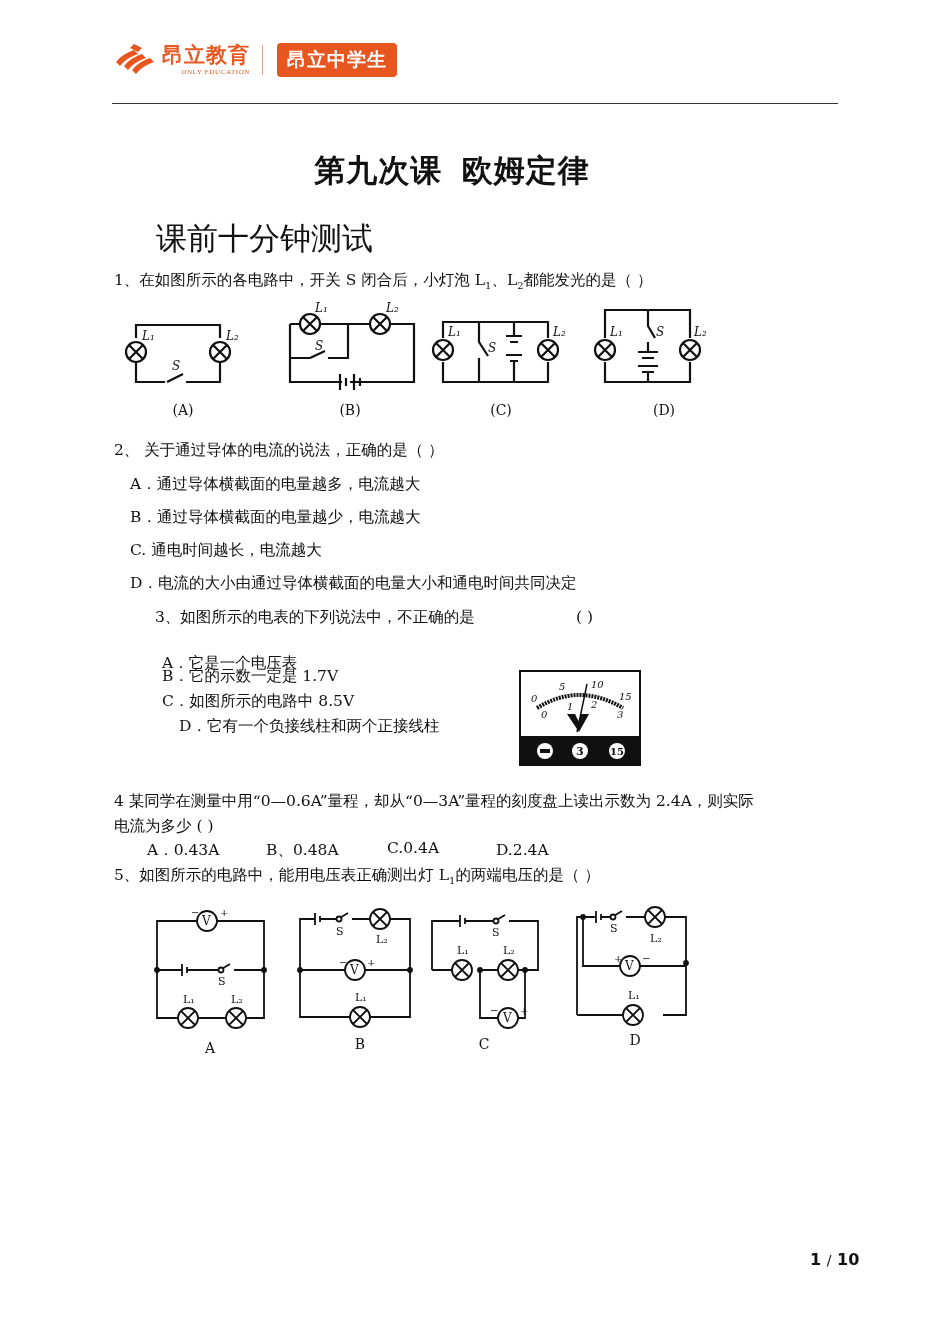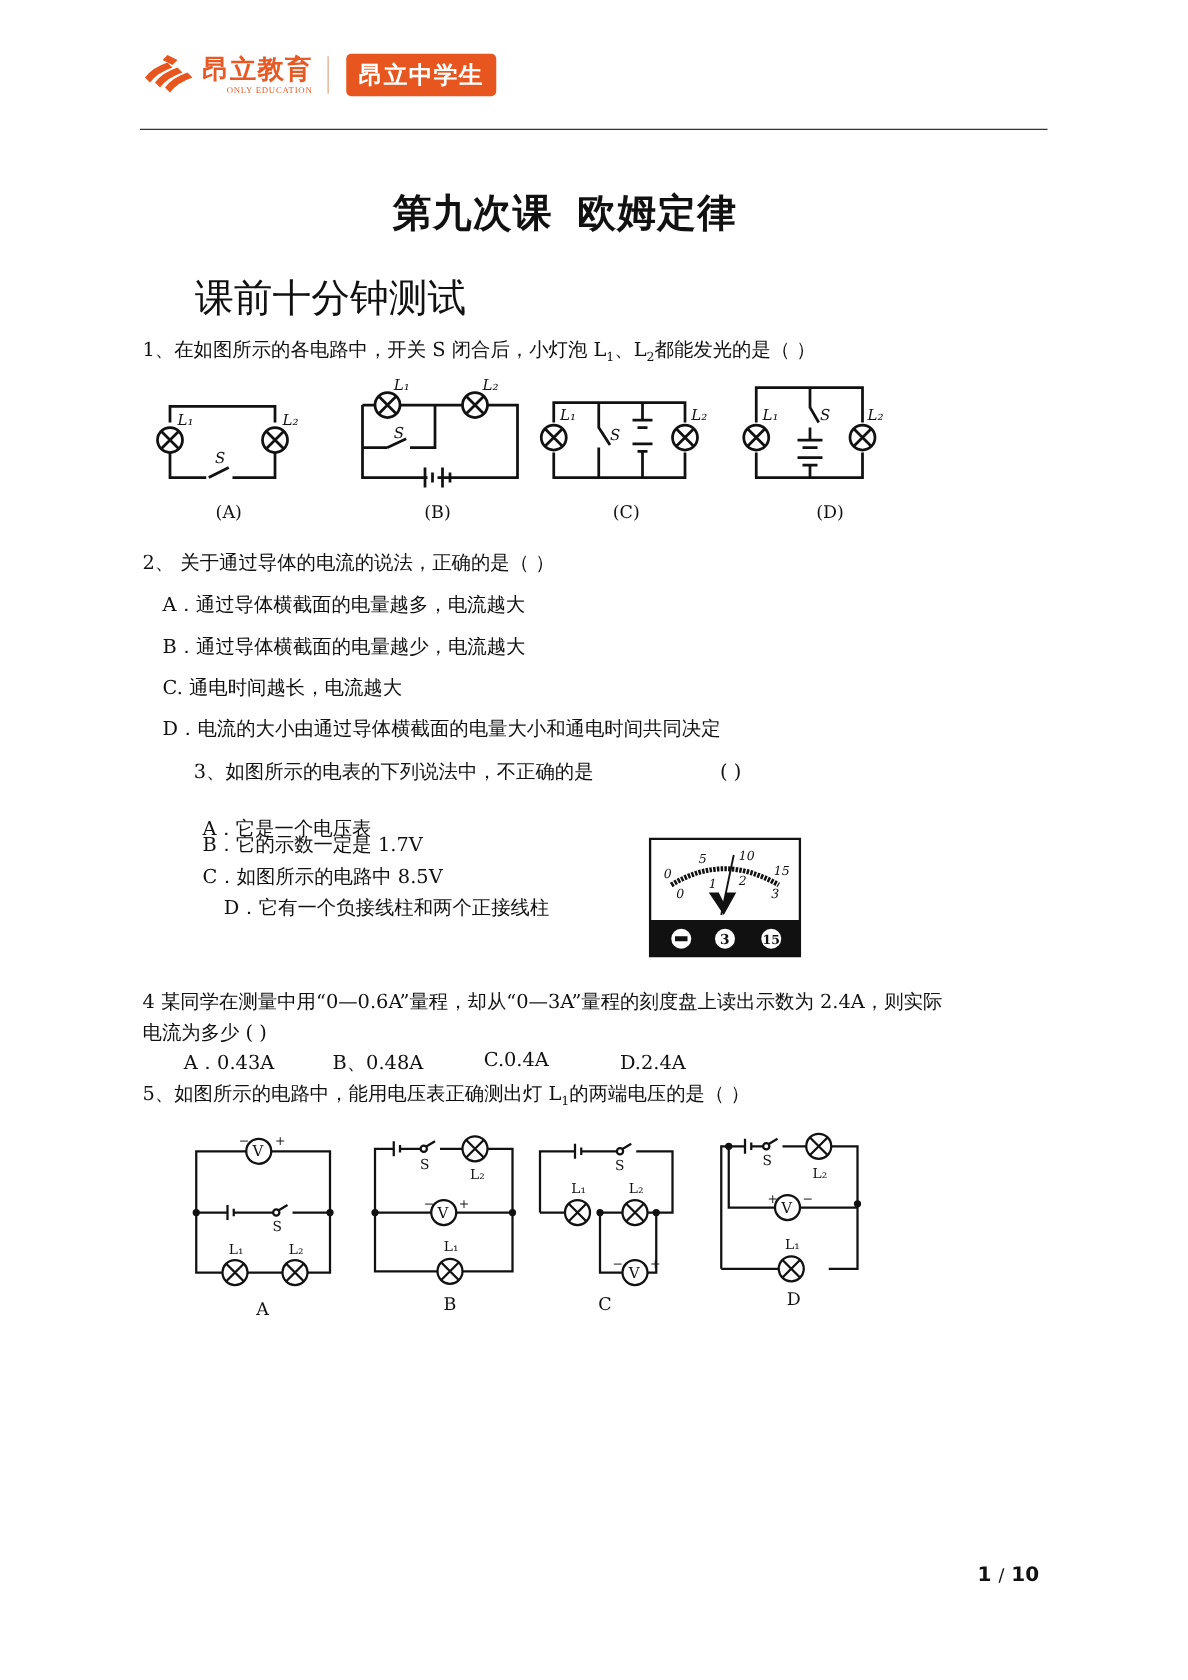--- a/index.html
+++ b/index.html
@@ -13,21 +13,21 @@
   .brand-divider{width:1px;height:30px;background:#e6a68a;margin:0 14px 0 12px;}
   .brand-badge{background:#e8561f;color:#ffffff;font-family:"DejaVu Sans",sans-serif;font-weight:bold;font-size:19px;padding:4px 10px;border-radius:4px;letter-spacing:1px;}
   .header-rule{left:112px;top:103px;width:726px;height:1px;background:#333;}
   .doc-title{left:0;width:904px;top:150px;text-align:center;font-size:31px;font-weight:bold;font-family:Liberation Mono, monospace;letter-spacing:1px;}
   .section-title{left:112px;top:218px;font-size:31px;font-family:"DejaVu Serif",serif;margin-left:44px;}
   .q{font-size:15.5px;line-height:20px;white-space:nowrap;}
   .opt{font-size:15.5px;line-height:20px;white-space:nowrap;}
   sub{font-size:10px;}
   .fig-label{font-size:14px;text-align:center;position:absolute;}
   svg text{font-family:"DejaVu Serif",serif;}
-  .page-num{left:782px;top:1250px;font-family:"DejaVu Sans",sans-serif;font-weight:bold;font-size:16px;}
+  .page-num{left:810px;top:1250px;font-family:"DejaVu Sans",sans-serif;font-weight:bold;font-size:16px;}
   .page-num .sep{font-weight:normal;font-size:14px;}
 </style>
 </head>
 <body>
 
 <div class="abs header-logo">
   <svg class="brand-icon" viewBox="0 0 46 36">
     <g fill="#e8561f">
       <path d="M4 20 Q10 12 22 8 L26 12 Q14 16 8 24 Z"></path>
       <path d="M12 24 Q18 16 30 12 L34 16 Q22 20 16 28 Z"></path>

